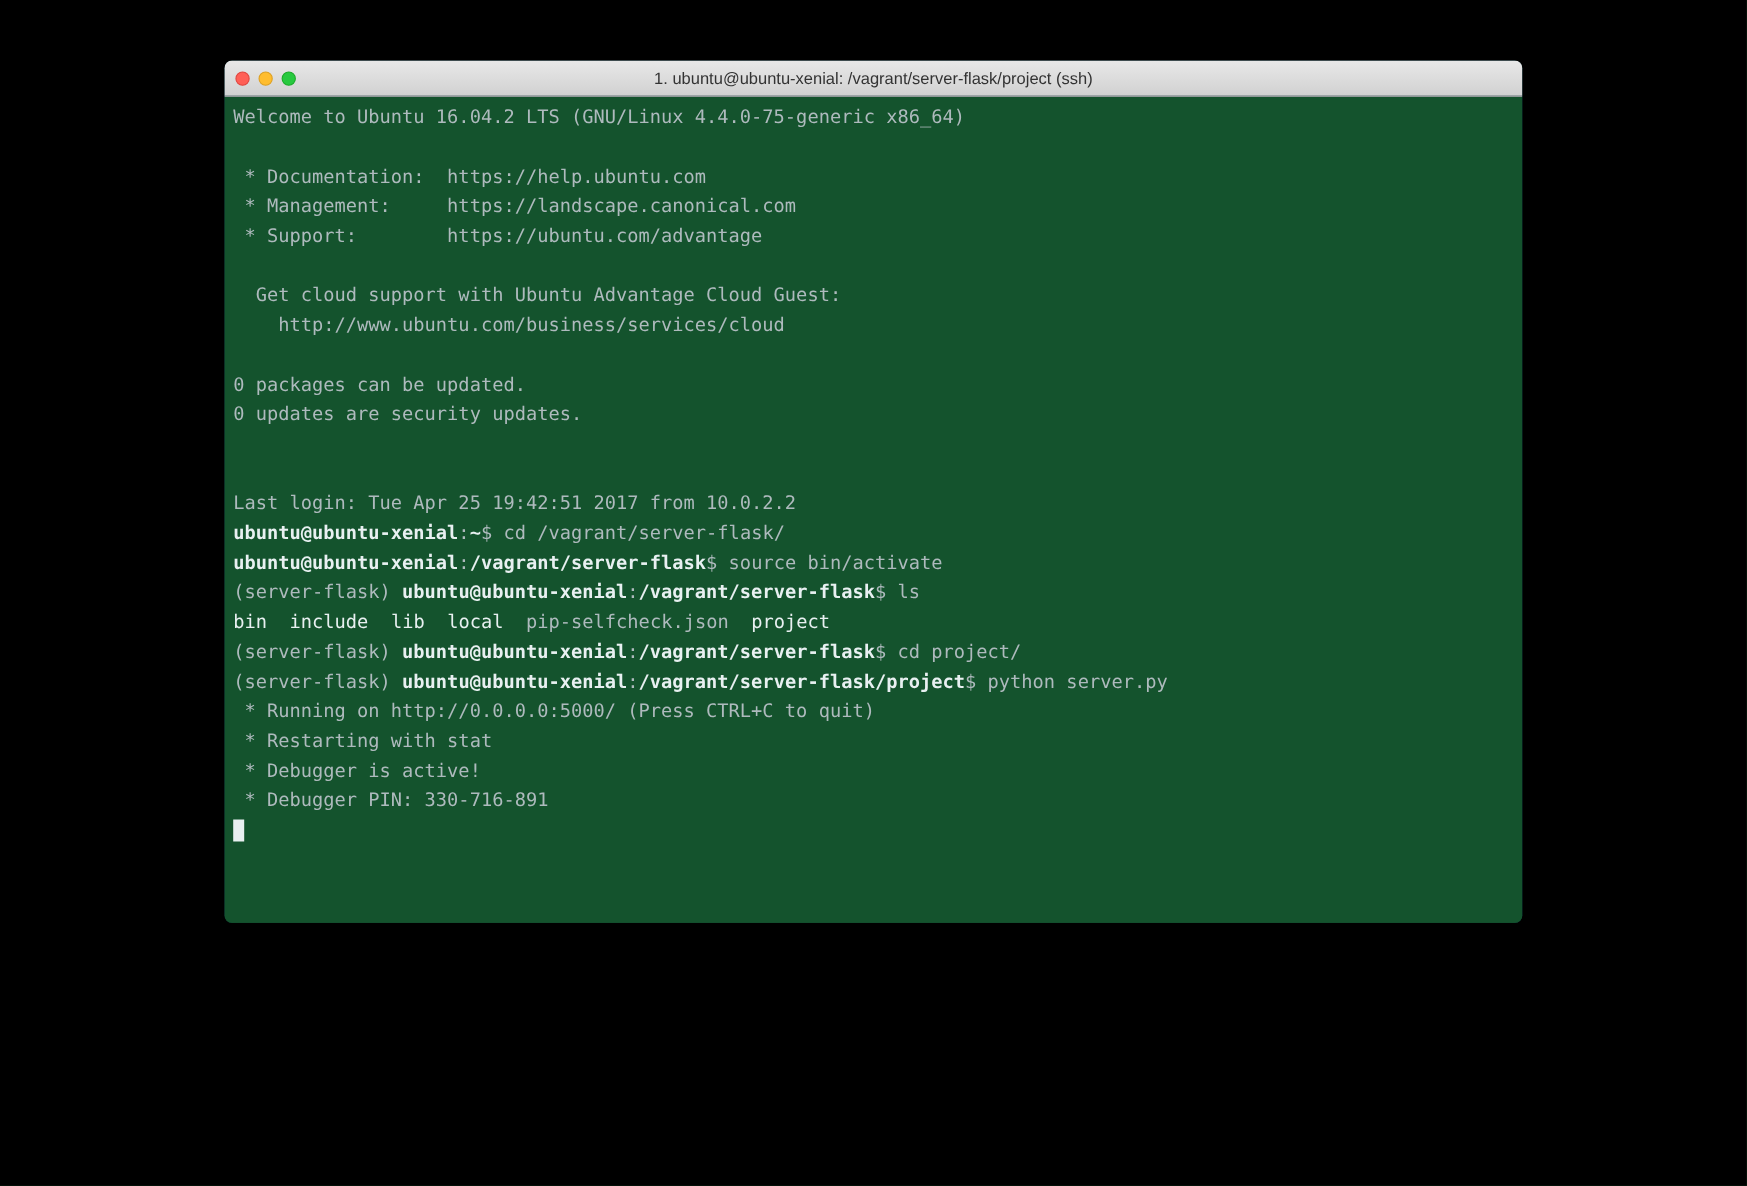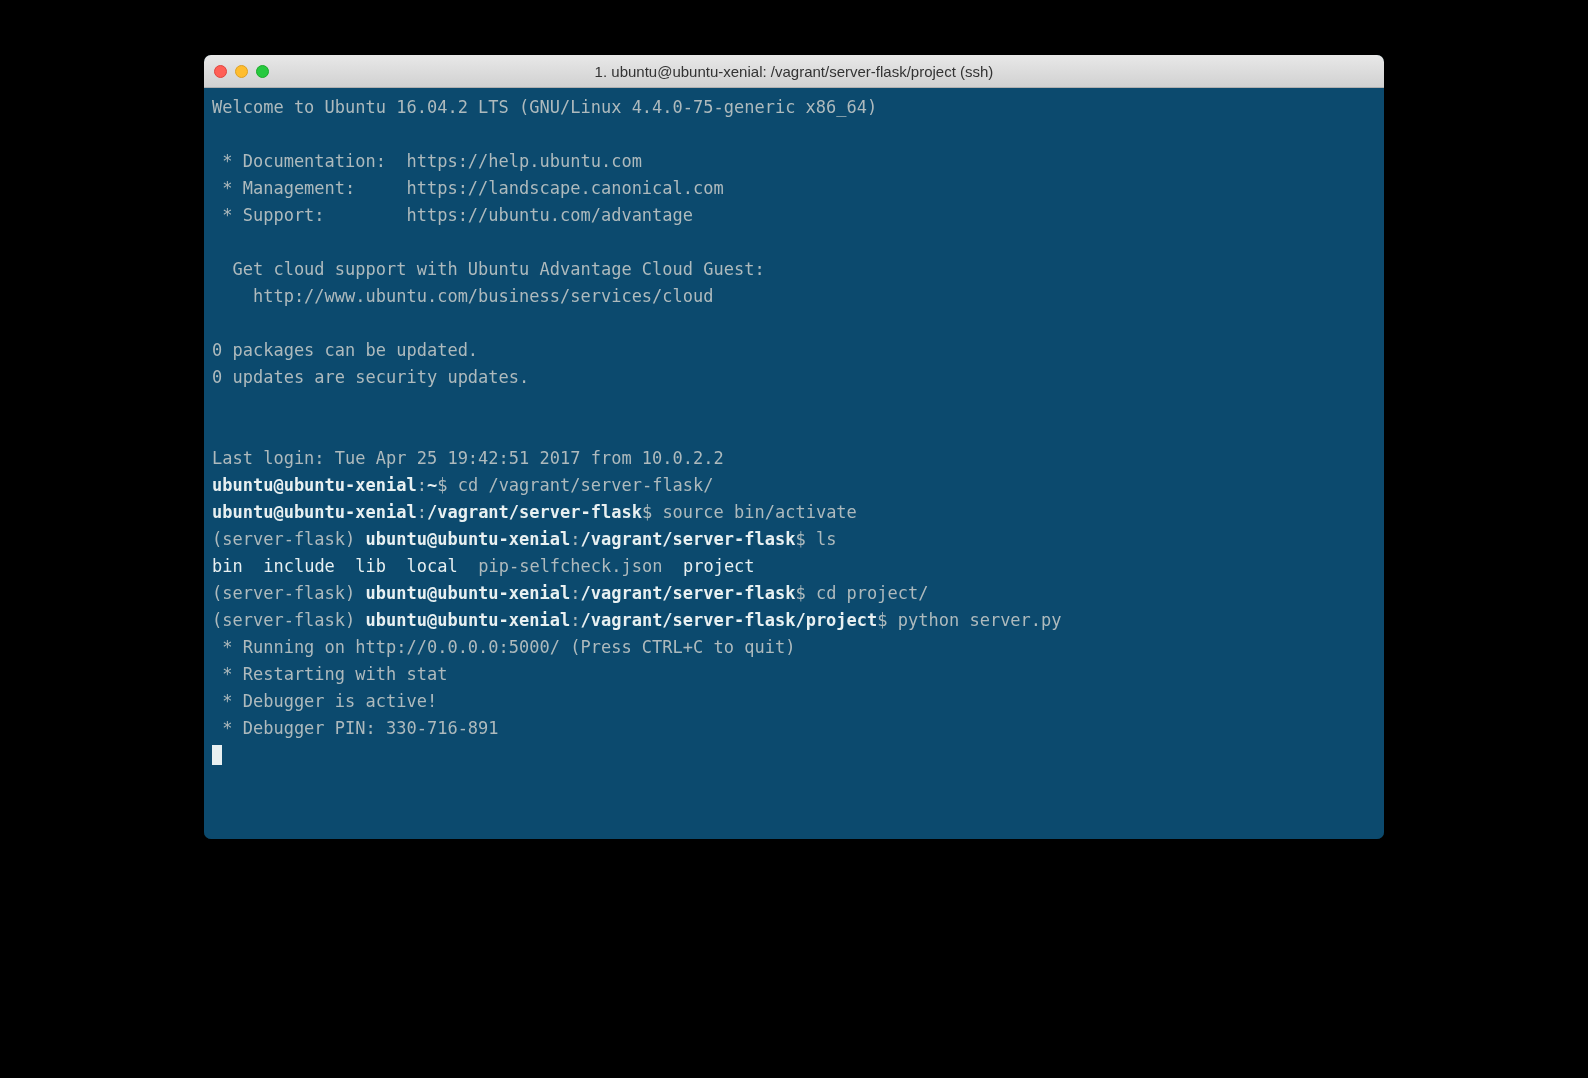--- a/index.html
+++ b/index.html
@@ -49,21 +49,21 @@
       position: absolute;
       left: 0;
       right: 0;
       text-align: center;
       font-family: -apple-system, "Helvetica Neue", Arial, sans-serif;
       font-size: 15px;
       color: #333;
       pointer-events: none;
     }
     .terminal-body {
-      background: #0c4a6e;
+      background: #14532d;
       padding: 6px 8px 70px 8px;
       font-family: "Menlo", "Monaco", "Consolas", monospace;
       font-size: 17px;
       line-height: 27px;
       color: #aebabd;
       white-space: pre;
       min-height: 720px;
     }
     .bold-white {
       font-weight: normal;

